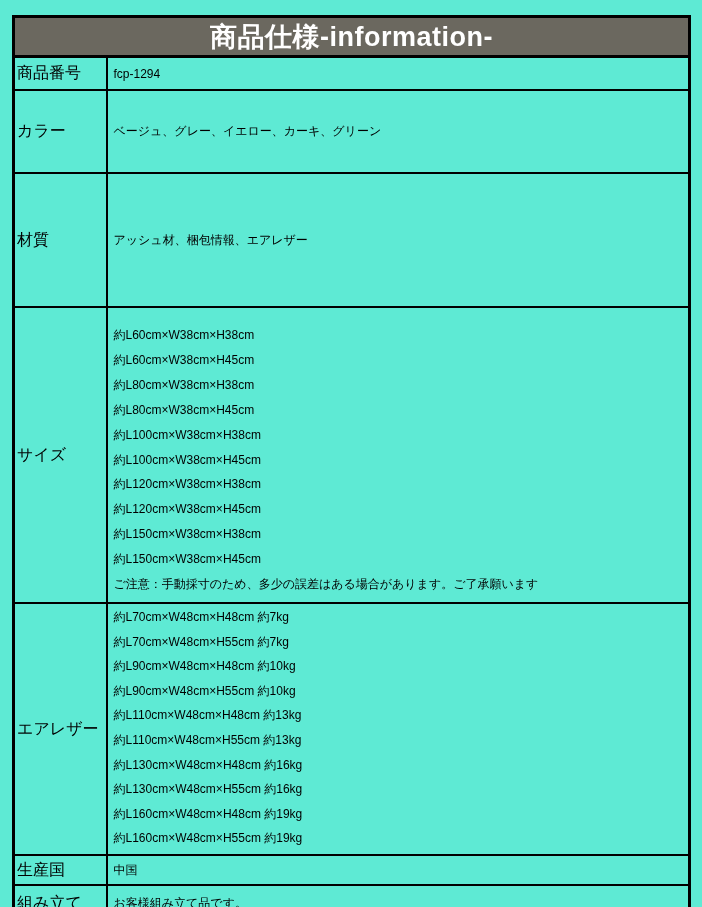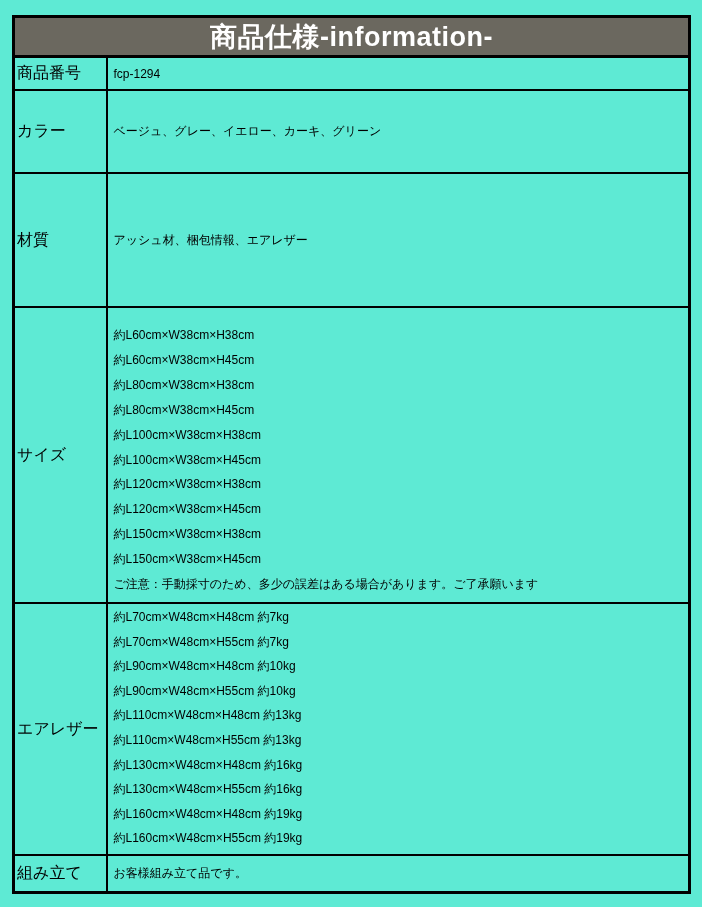--- a/index.html
+++ b/index.html
@@ -124,20 +124,26 @@
             <div class="line">約L90cm×W48cm×H48cm 約10kg</div>
             <div class="line">約L90cm×W48cm×H55cm 約10kg</div>
             <div class="line">約L110cm×W48cm×H48cm 約13kg</div>
             <div class="line">約L110cm×W48cm×H55cm 約13kg</div>
             <div class="line">約L130cm×W48cm×H48cm 約16kg</div>
             <div class="line">約L130cm×W48cm×H55cm 約16kg</div>
             <div class="line">約L160cm×W48cm×H48cm 約19kg</div>
             <div class="line">約L160cm×W48cm×H55cm 約19kg</div>
           </td>
         </tr>
+        <tr class="r5">
+          <td class="label">生産国</td>
+          <td class="value">
+            <div class="line">中国</div>
+          </td>
+        </tr>
         <tr class="r6">
           <td class="label">組み立て</td>
           <td class="value">
             <div class="line">お客様組み立て品です。</div>
           </td>
         </tr>
       </tbody>
   </table>
 </div>
 

